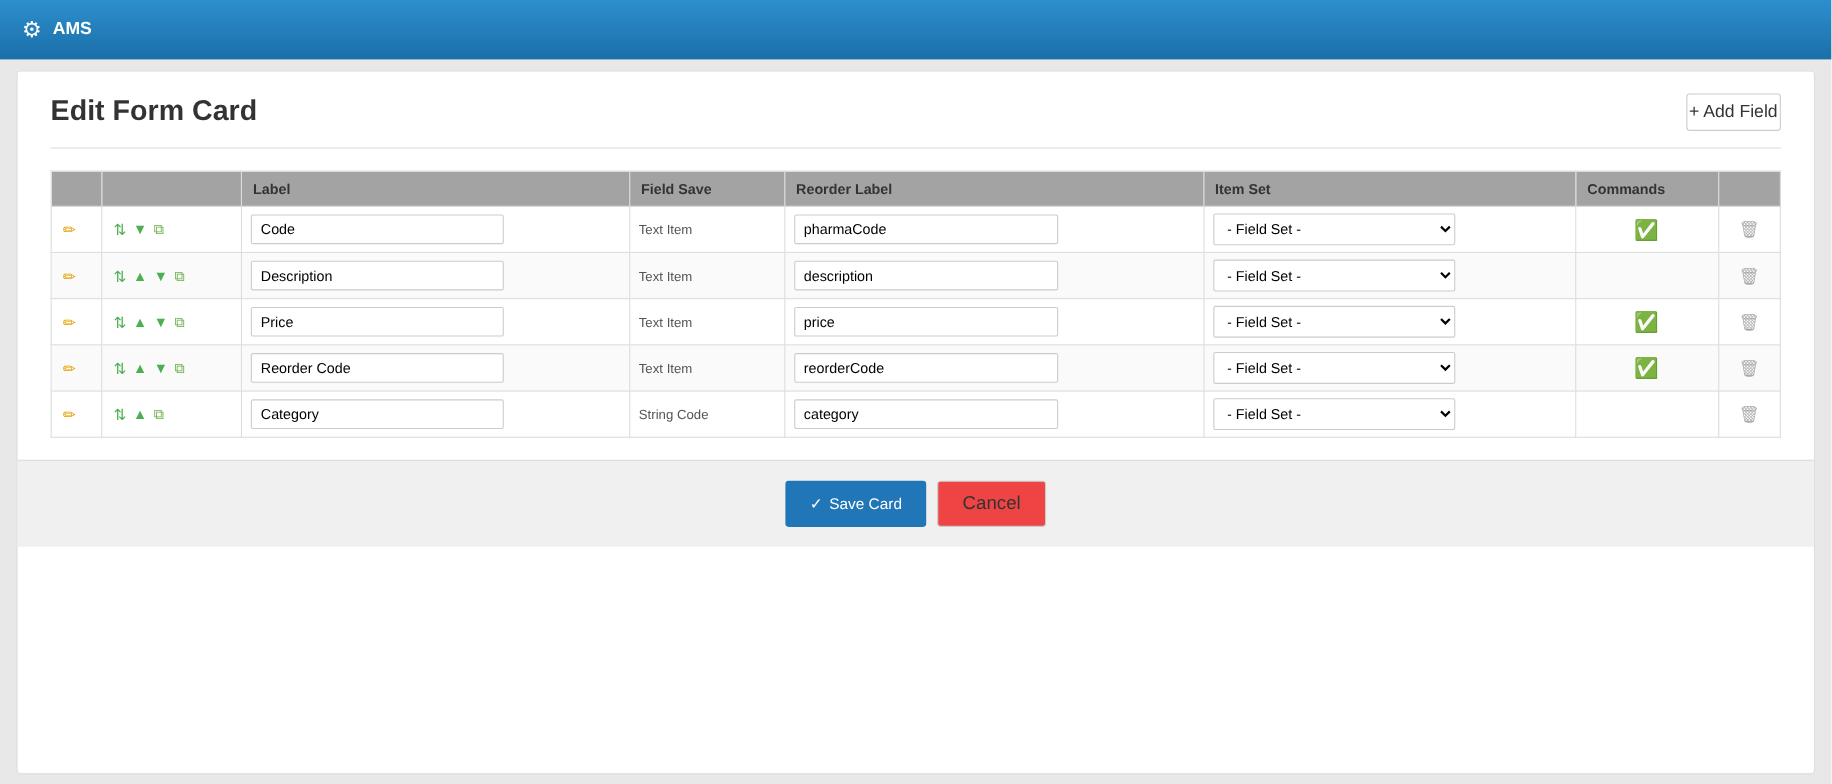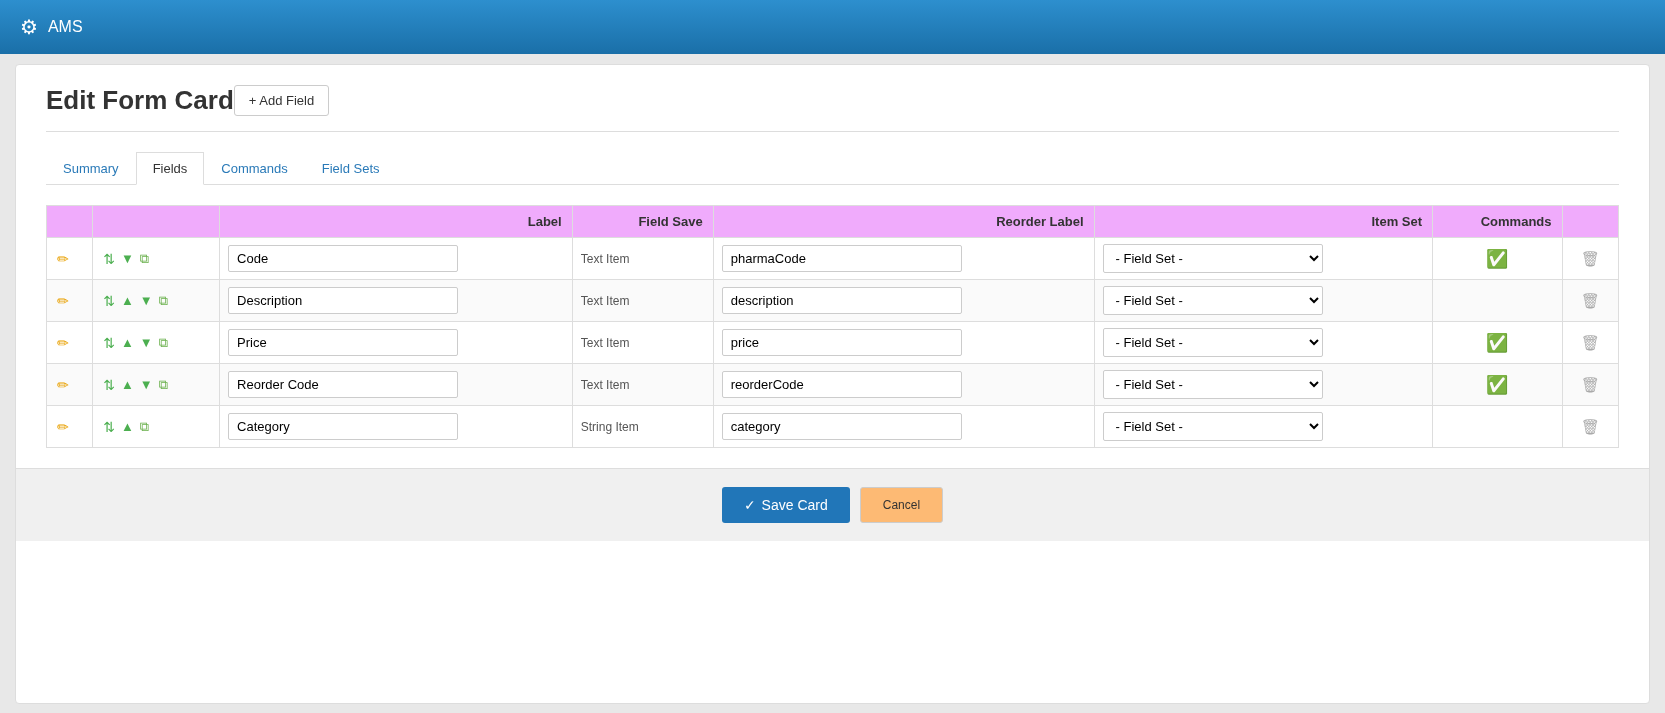--- a/index.html
+++ b/index.html
@@ -14,51 +14,52 @@
       padding: 0 20px;
       gap: 10px;
     }
     .header-icon {
       color: white;
       font-size: 20px;
     }
     .header-title {
       color: white;
       font-size: 16px;
-      font-weight: normal;
+      font-weight: bold;
     }
 
     
     .main-container {
       background: white;
       margin: 10px 15px;
       border-radius: 4px;
       border: 1px solid #ddd;
       padding: 20px 30px 0 30px;
       min-height: 640px;
     }
 
     
     .page-header {
       display: flex;
+      justify-content: space-between;
       align-items: flex-start;
       padding-bottom: 15px;
       border-bottom: 1px solid #ddd;
       margin-bottom: 20px;
     }
     .page-title {
       font-size: 26px;
       font-weight: bold;
       color: #333;
     }
     .add-field-btn {
       border: 1px solid #ccc;
       background: white;
-      padding: 7px 14px;
-      font-size: 13px;
+      padding: 7px 2px;
+      font-size: 16px;
       cursor: pointer;
       border-radius: 3px;
       color: #333;
     }
 
     
     .tabs {
       display: flex;
       gap: 0;
       margin-bottom: 20px;
@@ -83,24 +84,24 @@
     }
 
     
     .fields-table {
       width: 100%;
       border-collapse: collapse;
       border: 1px solid #ddd;
       margin-bottom: 0;
     }
     .fields-table th {
-      background: #f0abfc;
+      background: #a3a3a3;
       border: 1px solid #ddd;
       padding: 8px 10px;
-      text-align: right;
+      text-align: left;
       font-weight: bold;
       font-size: 13px;
       color: #333;
     }
     .fields-table td {
       border: 1px solid #ddd;
       padding: 6px 8px;
       vertical-align: middle;
     }
     .fields-table tr:nth-child(even) td { background: #fafafa; }
@@ -185,25 +186,25 @@
       border: none;
       padding: 10px 22px;
       font-size: 14px;
       cursor: pointer;
       border-radius: 3px;
       display: flex;
       align-items: center;
       gap: 6px;
     }
     .cancel-btn {
-      background: #fdba74;
+      background: #ef4444;
       color: #333;
       border: 1px solid #ccc;
       padding: 10px 22px;
-      font-size: 12px;
+      font-size: 17px;
       cursor: pointer;
       border-radius: 3px;
     }
 
     .col-actions { width: 30px; }
     .col-icons { width: 90px; }
     .col-label { width: 250px; }
     .col-fieldtype { width: 100px; }
     .col-extlabel { width: 270px; }
     .col-fieldset { width: 240px; }
@@ -218,26 +219,20 @@
   <span class="header-title">AMS</span>
 </div>
 
 <div class="main-container">
 
   <div class="page-header">
     <h1 class="page-title">Edit Form Card</h1>
     <button class="add-field-btn">+ Add Field</button>
   </div>
 
-  <div class="tabs">
-    <a class="tab">Summary</a>
-    <a class="tab active">Fields</a>
-    <a class="tab">Commands</a>
-    <a class="tab">Field Sets</a>
-  </div>
 
   <table class="fields-table">
     <thead>
       <tr>
         <th class="col-actions"></th>
         <th class="col-icons"></th>
         <th class="col-label">Label</th>
         <th class="col-fieldtype">Field Save</th>
         <th class="col-extlabel">Reorder Label</th>
         <th class="col-fieldset">Item Set</th>
@@ -324,21 +319,21 @@
         <tr>
           <td><span class="icon-btn icon-pencil" title="Edit">✏</span></td>
           <td>
             <div class="action-icons">
               <span class="icon-btn icon-move" title="Move">⇅</span>
               <span class="icon-btn icon-up" title="Move Up">▲</span>
               <span class="icon-btn icon-copy" title="Copy">⧉</span>
             </div>
           </td>
           <td><input class="field-input" type="text" value="Category" style=""></td>
-          <td><span class="field-type-text">String Item</span></td>
+          <td><span class="field-type-text">String Code</span></td>
           <td><input class="ext-input" type="text" value="category" style=""></td>
           <td><select class="fieldset-select">
       <option value="">- Field Set -</option>
     </select></td>
           <td style="text-align: center;"></td>
           <td style="text-align: center;"><span class="icon-trash" title="Delete">🗑</span></td>
         </tr>
       </tbody>
   </table>
 

